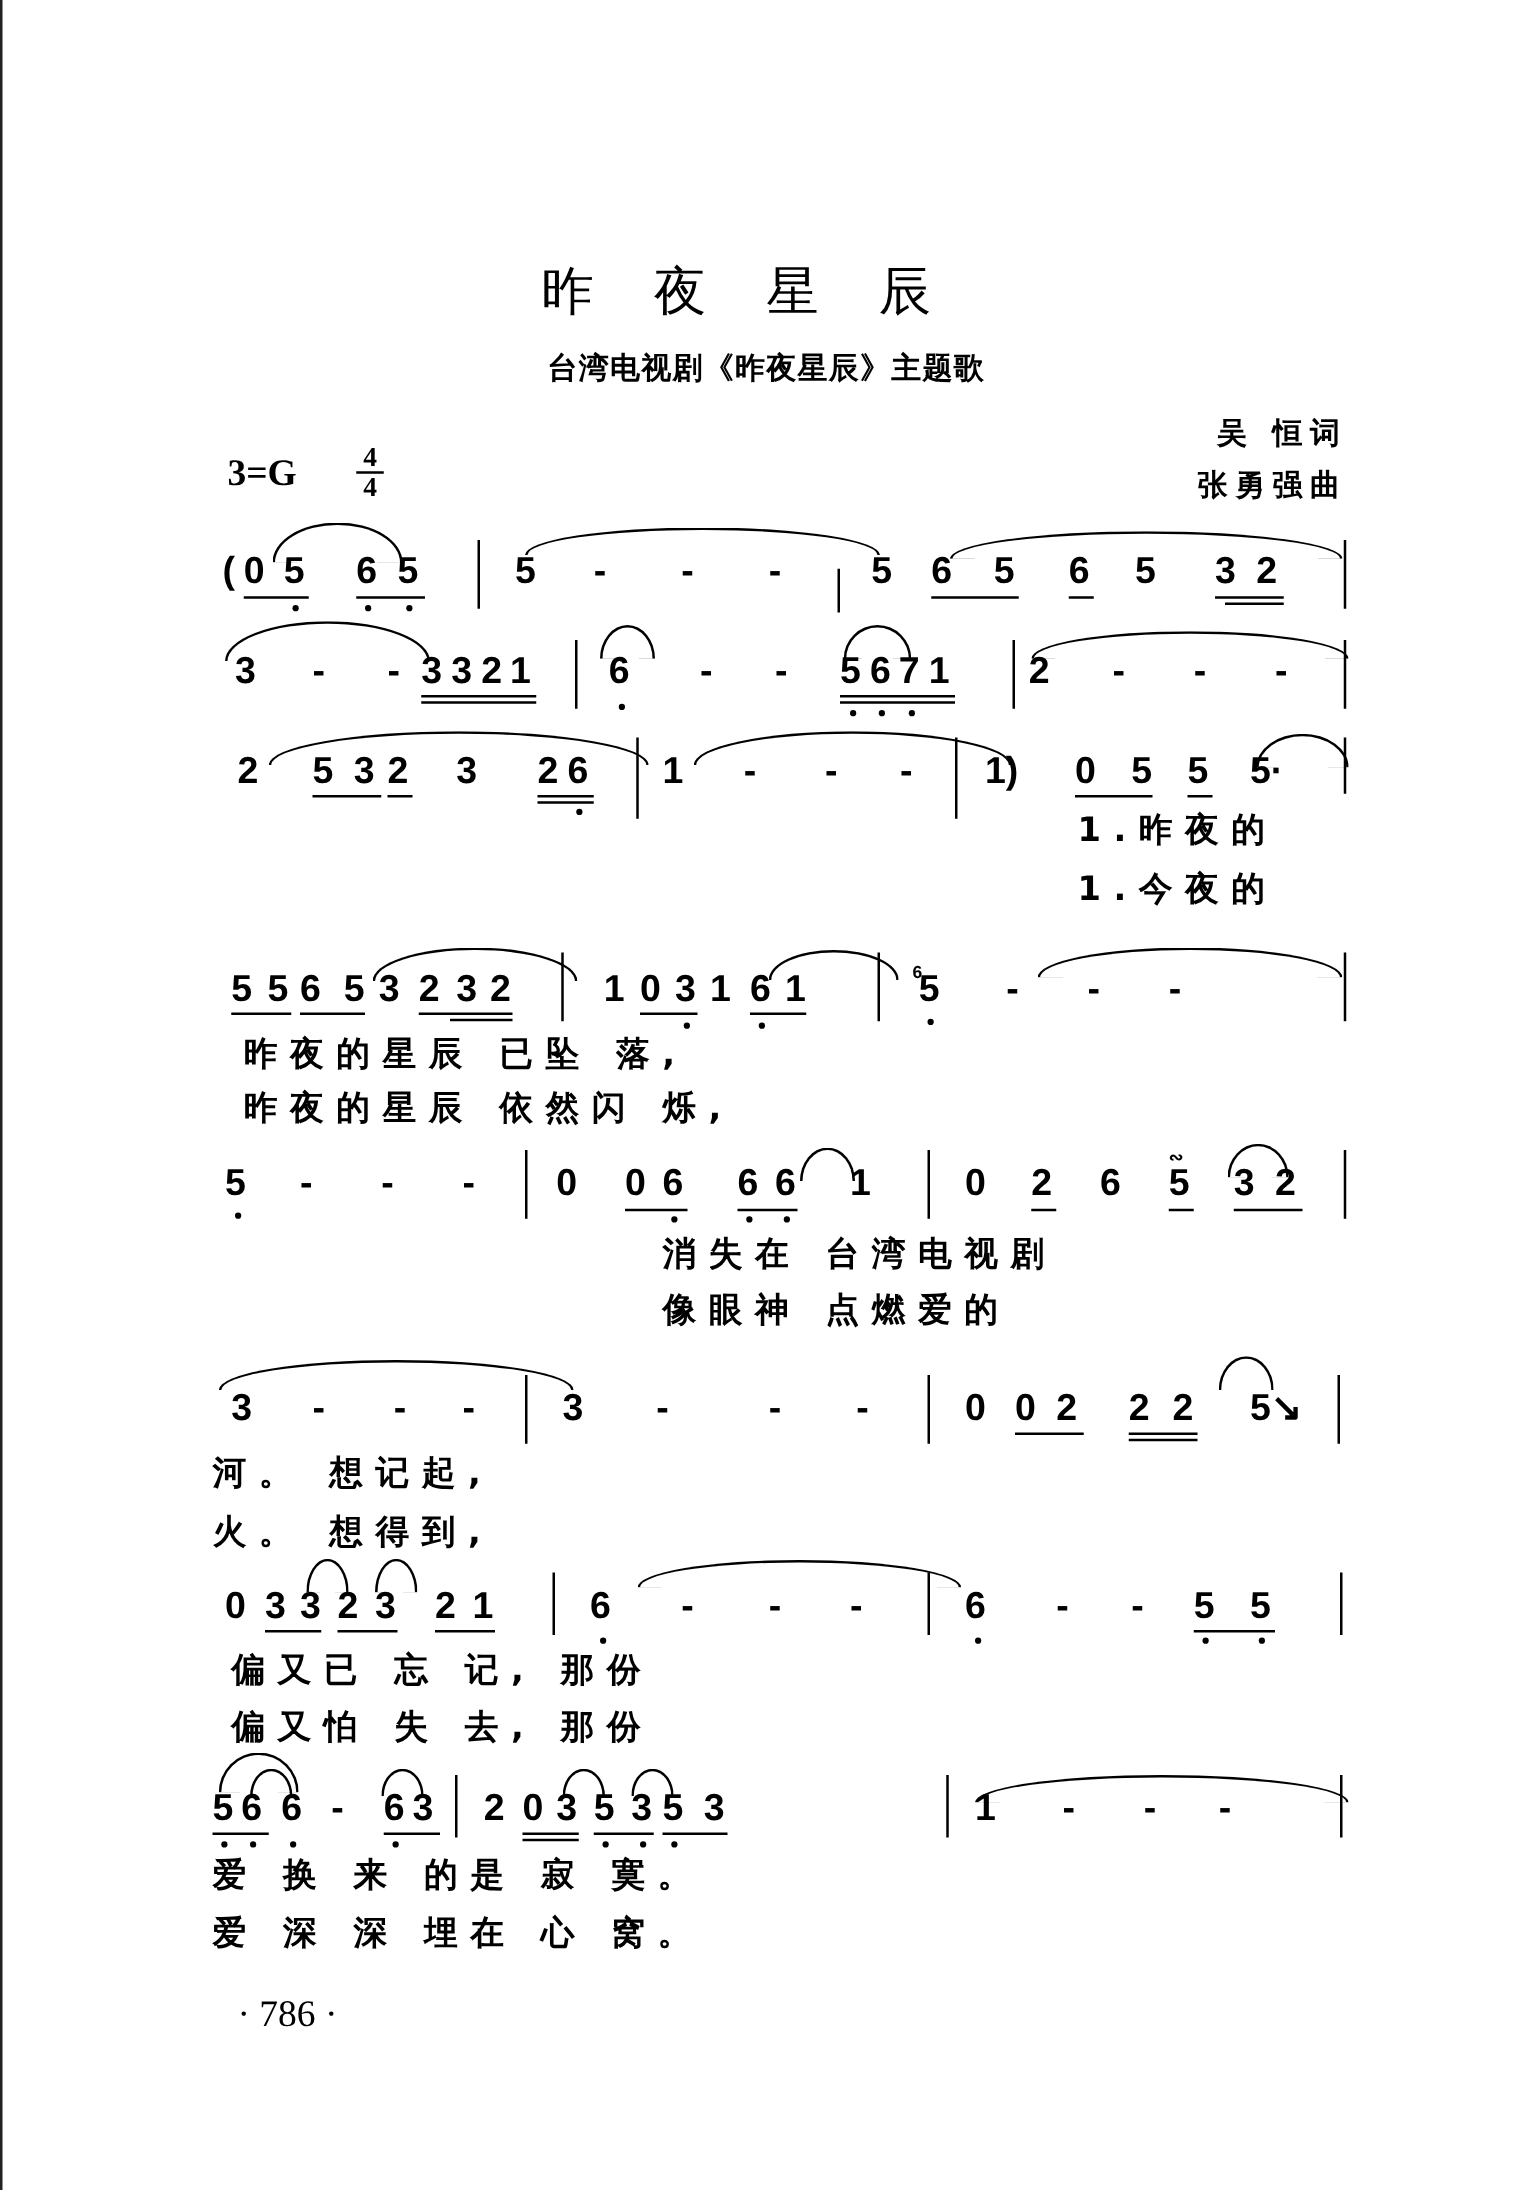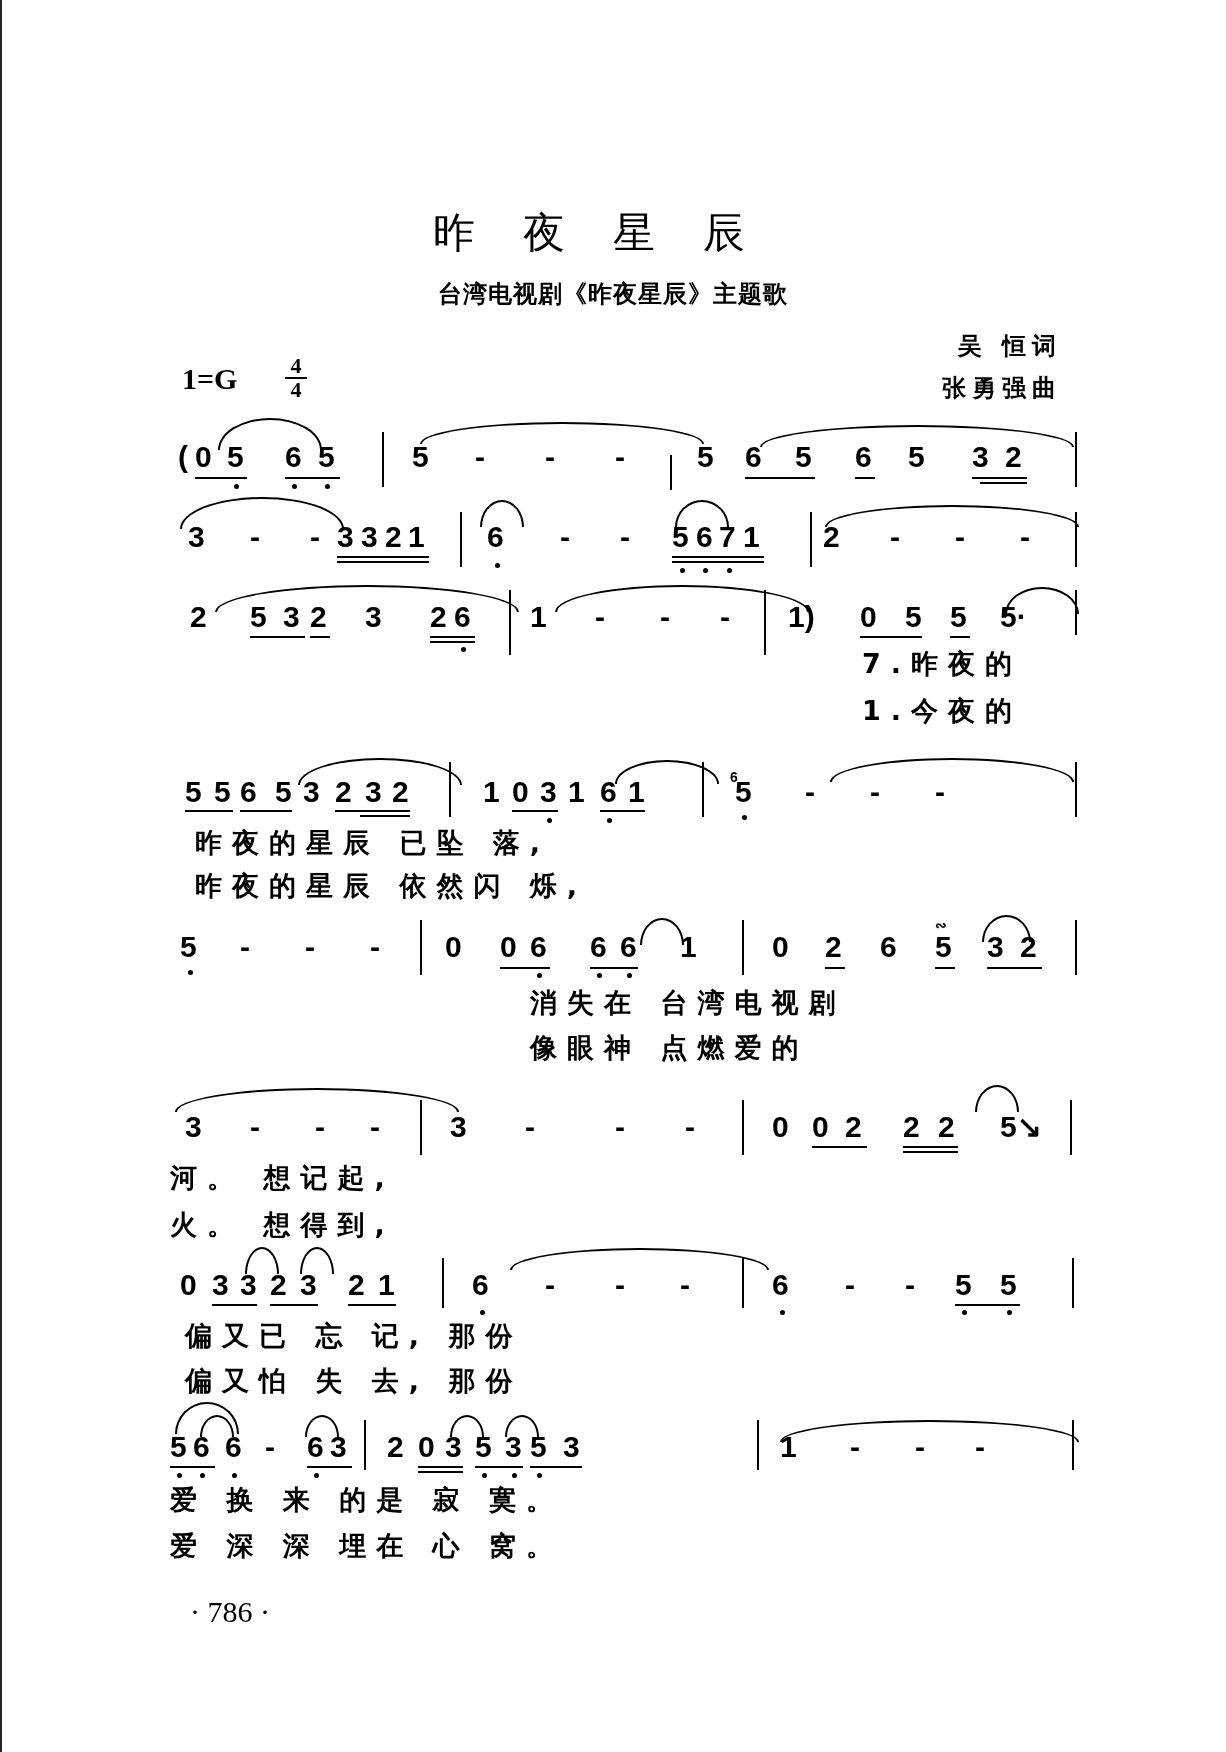--- a/index.html
+++ b/index.html
@@ -8,39 +8,39 @@
   .leftrule{position:absolute;left:0;top:0;width:2px;height:1752px;background:#222;}
   .title{position:absolute;left:0;width:1226px;top:205px;text-align:center;
          font-family:"DejaVu Serif",serif;font-size:42px;letter-spacing:48px;font-weight:300;}
   .subtitle{position:absolute;left:0;width:1226px;top:278px;text-align:center;
             font-family:"DejaVu Sans",sans-serif;font-size:24px;font-weight:bold;letter-spacing:1px;}
   .key{position:absolute;left:182px;top:362px;font-family:"Liberation Serif",serif;
        font-weight:bold;font-size:30px;}
   .timesig{position:absolute;left:285px;top:355px;font-family:"Liberation Serif",serif;
            font-weight:bold;font-size:22px;line-height:22px;text-align:center;width:22px;}
   .timesig .bar{border-top:2px solid #000;}
-  .credit{position:absolute;right:164px;font-size:24px;letter-spacing:6px;font-weight:bold;}
+  .credit{position:absolute;right:148px;font-size:24px;letter-spacing:6px;font-weight:bold;}
   .note{position:absolute;font-family:"Liberation Sans",sans-serif;font-weight:bold;font-size:30px;
         line-height:34px;}
   .bl{position:absolute;width:2px;background:#000;}
   .ul{position:absolute;height:2px;background:#000;}
   .dot{position:absolute;width:5px;height:5px;border-radius:50%;background:#000;}
   .slur{position:absolute;border:2px solid #000;border-bottom:none;border-radius:50% 50% 0 0/100% 100% 0 0;}
   .lyr{position:absolute;font-size:27px;letter-spacing:10px;font-family:"DejaVu Sans",sans-serif;font-weight:bold;}
   .pagenum{position:absolute;left:190px;top:1595px;font-family:"Liberation Serif",serif;font-size:30px;}
 </style>
 </head>
 <body>
 
 <div class="leftrule"></div>
 
 <div class="title">昨夜星辰</div>
 <div class="subtitle">台湾电视剧《昨夜星辰》主题歌</div>
 
-<div class="key">1=G</div>
+<div class="key">3=G</div>
 <div class="timesig">
   <div>4</div>
   <div class="bar">4</div>
 </div>
 <div class="credit" style="top:330px">吴 恒词</div>
 <div class="credit" style="top:372px">张勇强曲</div>
 
 <div>
   <div class="slur" style="left:218px;top:418px;width:100px;height:30px"></div>
   <div class="slur" style="left:420px;top:422px;width:280px;height:20px"></div>
@@ -134,21 +134,21 @@
     <div class="note" style="left:720px;top:600px">-</div>
   <div class="bl" style="left:764px;top:590px;height:65px"></div>
   <div class="note" style="left:788px;top:600px">1)</div>
   <div class="note" style="left:860px;top:600px">0</div>
     <div class="note" style="left:905px;top:600px">5</div>
   <div class="ul" style="left:860px;top:636px;width:62px"></div>
   <div class="note" style="left:950px;top:600px">5</div>
     <div class="ul" style="left:950px;top:636px;width:20px"></div>
   <div class="note" style="left:1000px;top:600px">5·</div>
   <div class="bl" style="left:1075px;top:590px;height:45px"></div>
-  <div class="lyr" style="left:862px;top:646px">7.昨夜的</div>
+  <div class="lyr" style="left:862px;top:646px">1.昨夜的</div>
   <div class="lyr" style="left:862px;top:693px">1.今夜的</div>
 </div>
 
 <div>
   <div class="slur" style="left:298px;top:758px;width:160px;height:25px"></div>
   <div class="slur" style="left:615px;top:760px;width:100px;height:22px"></div>
   <div class="slur" style="left:830px;top:758px;width:240px;height:22px"></div>
   <div class="note" style="left:185px;top:775px">5</div>
     <div class="note" style="left:214px;top:775px">5</div>
   <div class="ul" style="left:185px;top:810px;width:48px"></div>

